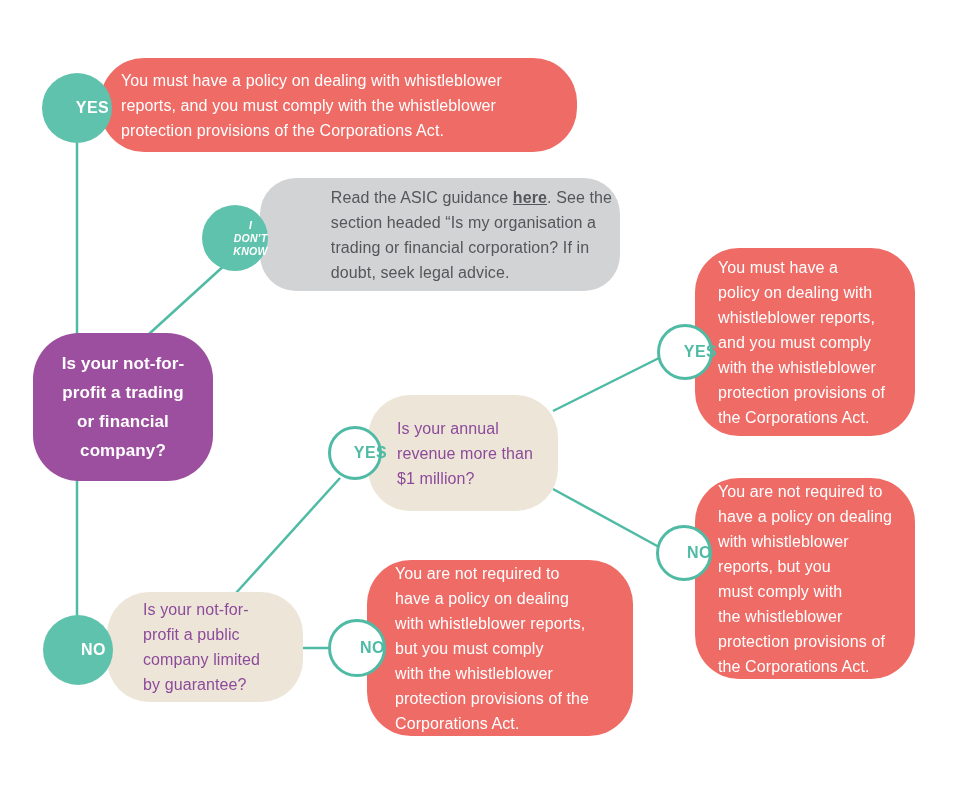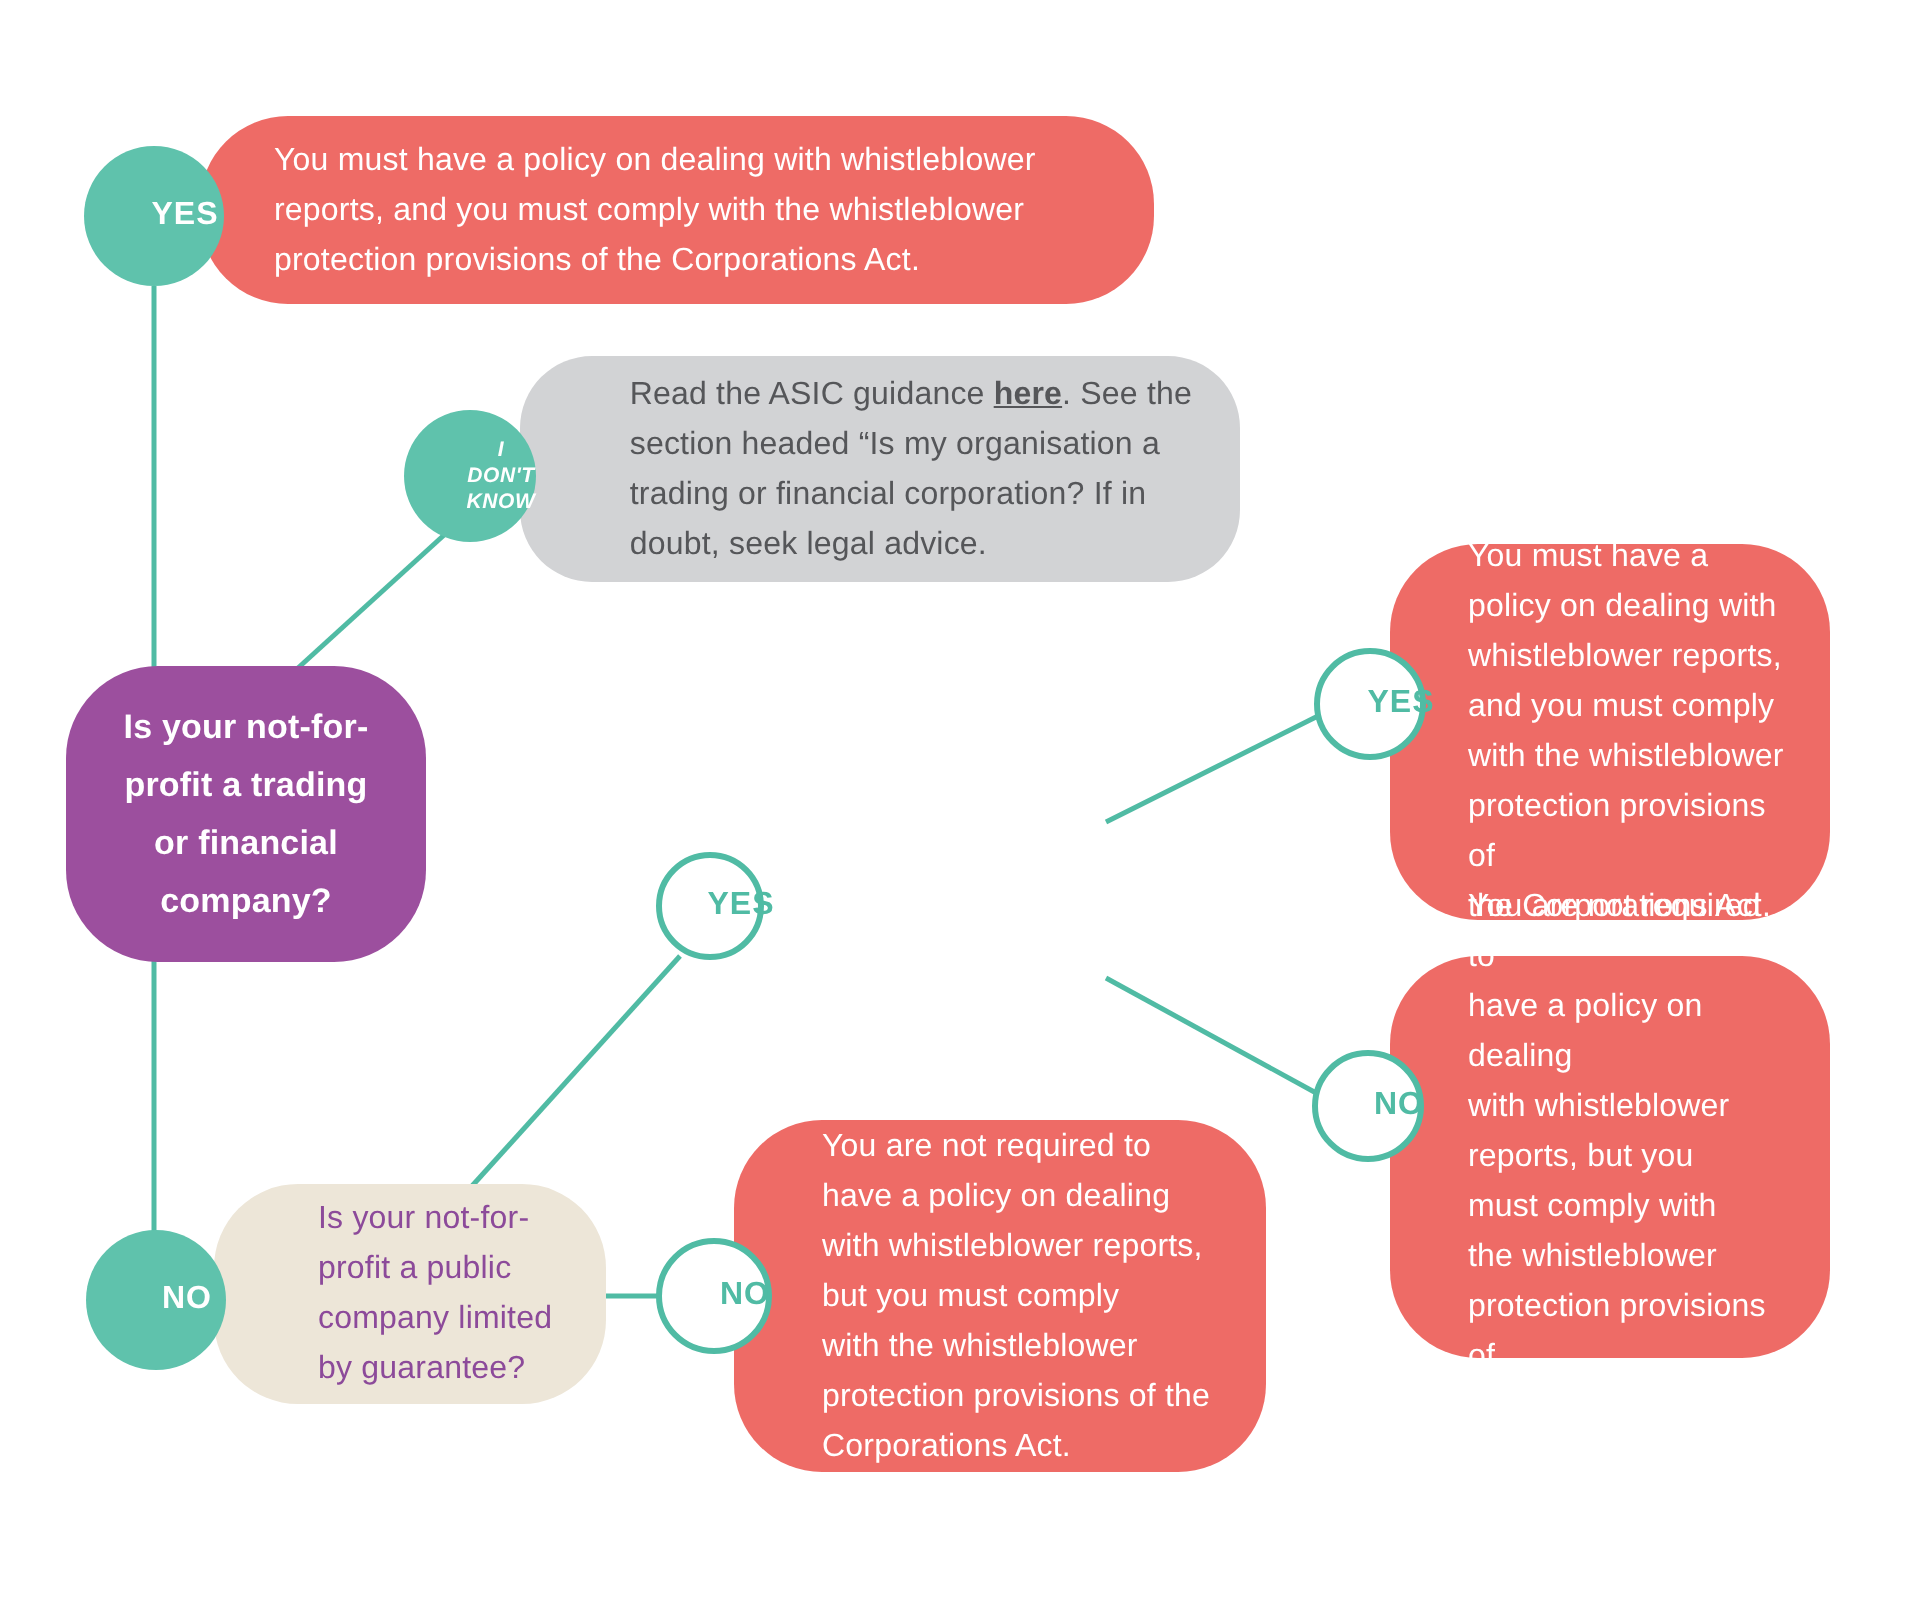--- a/index.html
+++ b/index.html
@@ -20,21 +20,21 @@
   }
   .canvas{position:absolute;inset:0;width:960px;height:799px;}
   .wires{position:absolute;left:0;top:0;z-index:0;}
   .wires line{stroke:var(--teal_line);stroke-width:2.5;}
 
   .box{
     position:absolute;display:flex;align-items:center;z-index:1;
     box-sizing:border-box;
   }
   .boxtext{
-    margin:16px;white-space:pre-line;font-size:16px;line-height:25px;
+    margin:0;white-space:pre-line;font-size:16px;line-height:25px;
     letter-spacing:0.1px;
   }
   .red{background:var(--red);border-radius:44px;color:#fff;}
   .gray-box{background:var(--gray);border-radius:36px;color:var(--gray_text);justify-content:flex-end;}
   .purple-box{
     background:var(--purple);border-radius:46px;color:#fff;
     justify-content:center;text-align:center;
   }
   .purple-box .boxtext{font-weight:bold;font-size:17px;line-height:29px;}
   .cream{background:var(--cream);border-radius:42px;color:var(--purple_text);}
@@ -52,21 +52,21 @@
 
   .link{
     font-weight:bold;text-decoration:underline;color:inherit;cursor:pointer;
   }
 
   
   #box-red-top      {left:100px;top:58px;width:477px;height:94px;padding-left:21px;padding-right:8px;}
   #box-gray         {left:260px;top:178px;width:360px;height:113px;padding-left:28px;padding-right:8px;}
   #box-purple       {left:33px;top:333px;width:180px;height:148px;padding:0 12px;}
   #box-cream-rev    {left:368px;top:395px;width:190px;height:116px;padding-left:29px;padding-right:4px;}
-  #box-red-r-top    {left:695px;top:272px;width:220px;height:188px;padding-left:23px;padding-right:4px;}
+  #box-red-r-top    {left:695px;top:248px;width:220px;height:188px;padding-left:23px;padding-right:4px;}
   #box-red-r-bot    {left:695px;top:478px;width:220px;height:201px;padding-left:23px;padding-right:4px;}
   #box-cream-guar   {left:107px;top:592px;width:196px;height:110px;padding-left:36px;padding-right:4px;}
   #box-red-bot      {left:367px;top:560px;width:266px;height:176px;padding-left:28px;padding-right:4px;}
 
   #c-yes-top        {left:42px;top:73px;width:70px;height:70px;}
   #c-idk            {left:202px;top:205px;width:66px;height:66px;font-style:italic;}
   #c-yes-rev        {left:328px;top:426px;width:54px;height:54px;}
   #c-yes-right      {left:657px;top:324px;width:56px;height:56px;}
   #c-no-right       {left:656px;top:525px;width:56px;height:56px;}
   #c-no-bl          {left:43px;top:615px;width:70px;height:70px;}
@@ -107,20 +107,25 @@
 KNOW</span>
   </div>
 
   <div class="box purple-box" id="box-purple">
     <p class="boxtext">Is your not-for-
 profit a trading
 or financial
 company?</p>
   </div>
 
+  <div class="box cream" id="box-cream-rev">
+    <p class="boxtext">Is your annual
+revenue more than
+$1 million?</p>
+  </div>
   <div class="circle outline" id="c-yes-rev">
     <span class="clabel">YES</span>
   </div>
 
   <div class="box red" id="box-red-r-top">
     <p class="boxtext">You must have a
 policy on dealing with
 whistleblower reports,
 and you must comply
 with the whistleblower

